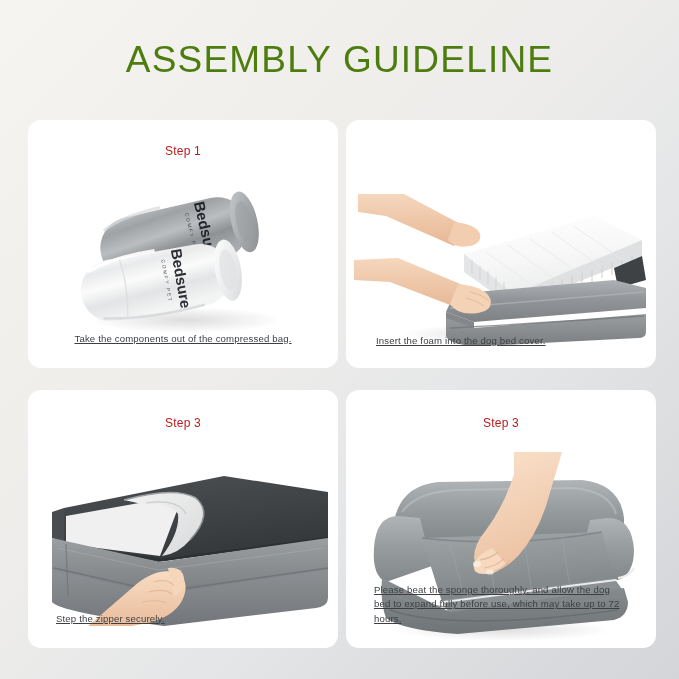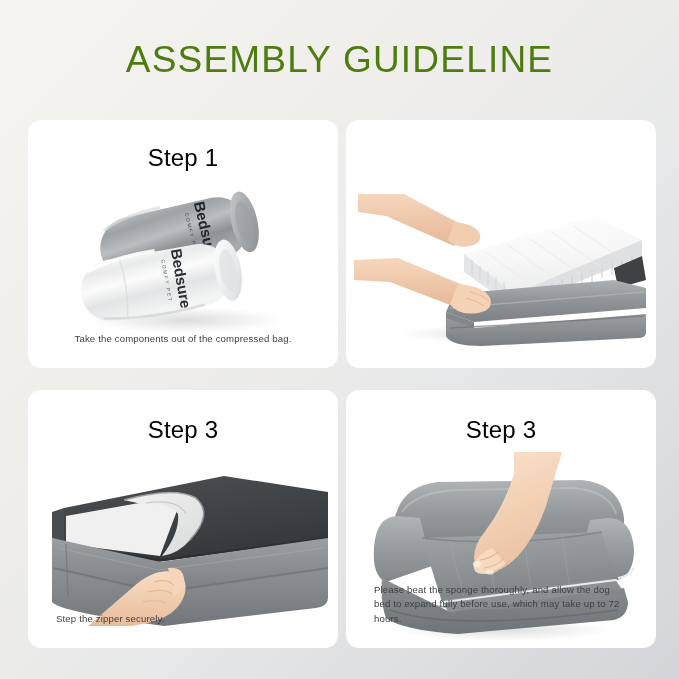--- a/index.html
+++ b/index.html
@@ -44,35 +44,36 @@
     background:#ffffff;
     border-radius:13px;
     position:relative;
     overflow:hidden;
   }
 
   .step-title{
     position:absolute;
     top:24px; left:0; right:0;
     text-align:center;
-    font-size:24px;
+    font-size:12px;
     font-weight:400;
-    color:#000000;
+    color:#b91c1c;
     letter-spacing:.2px;
   }
   .card.tall .step-title{ top:26px; }
 
   .caption{
     position:absolute;
     left:22px; right:22px;
     text-align:center;
     font-size:9.6px;
     line-height:1.5;
     color:#3d3f42;
     letter-spacing:.15px;
+    text-decoration:underline;
   }
   .card.c1 .caption{ bottom:22px; }
   .card.c2 .caption{ bottom:20px; text-align:left; left:30px; }
   .card.c3 .caption{ bottom:22px; text-align:left; left:28px; }
   .card.c4 .caption{ bottom:22px; text-align:left; left:28px; right:28px;margin-top:25px; }
 
   
   .stage{ position:absolute; left:0; right:0; }
   .card.c1 .stage{ top:58px; height:160px; }
   .card.c2 .stage{ top:56px; height:170px; }
@@ -238,20 +239,21 @@
 
         <path d="M8 84 L52 82 L124 112 L112 132 L44 106 L8 104 Z" fill="url(#skinG)"></path>
         <path d="M112 108 q26 2 32 14 q4 12 -12 15 q-20 3 -28 -9 z" fill="#f4d2b6"></path>
         <g stroke="#e0b394" stroke-width="1" fill="none" opacity=".8">
           <path d="M120 122 q12 3 18 8"></path>
           <path d="M124 116 q13 3 19 9"></path>
         </g>
       </svg>
     </div>
 
+    <div class="caption">Insert the foam into the dog bed cover.</div>
   </div>
 
   <div class="card c3 tall">
     <div class="step-title">Step 3</div>
 
     <div class="stage">
       <svg viewBox="0 0 310 170" preserveAspectRatio="xMidYMid meet">
         <defs>
           <linearGradient id="darkTop" x1="0" y1="0" x2="0.4" y2="1">
             <stop offset="0%" stop-color="#4d5053"></stop>

